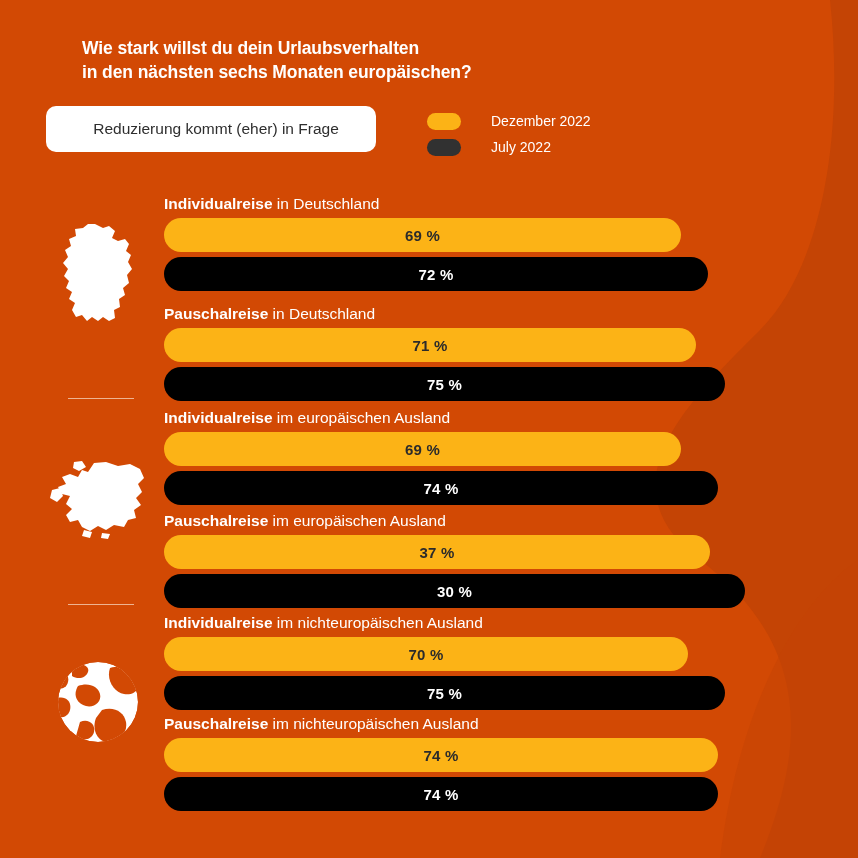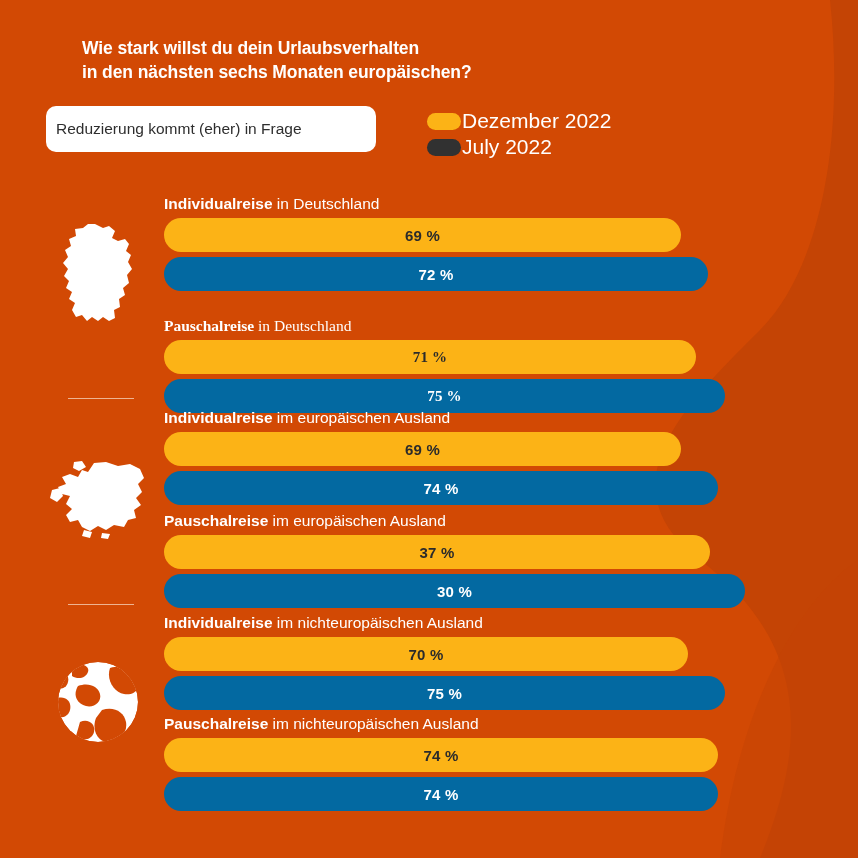--- a/index.html
+++ b/index.html
@@ -48,20 +48,21 @@
   #filter-pill {
     position: absolute;
     left: 46px;
     top: 106px;
     width: 330px;
     height: 46px;
     background: #ffffff;
     border-radius: 10px;
     display: flex;
     align-items: center;
+    justify-content: center;
     box-sizing: border-box;
     padding-left: 10px;
   }
   #filter-pill span {
     color: #2e2e2e;
     font-size: 15.5px;
     font-weight: normal;
   }
 
   
@@ -76,22 +77,22 @@
     height: 26px;
   }
   .legend-swatch {
     width: 34px;
     height: 17px;
     border-radius: 9px;
     flex: 0 0 auto;
   }
   .legend-label {
     color: #ffffff;
-    font-size: 21px;
-    margin-left: 1px;
+    font-size: 14px;
+    margin-left: 30px;
     white-space: nowrap;
   }
 
   
   .section-icon {
     position: absolute;
     left: 42px;
     width: 112px;
     display: flex;
     align-items: center;
@@ -139,21 +140,21 @@
     justify-content: center;
     box-sizing: border-box;
   }
   .bar-value {
     font-size: 15px;
     font-weight: bold;
     letter-spacing: 0.2px;
   }
   .bar.current { background: #fcb316; }
   .bar.current .bar-value { color: #2b2b2b; }
-  .bar.previous { background: #0369a1; }
+  .bar.previous { background: #000000; }
   .bar.previous .bar-value { color: #ffffff; }
 </style>
 </head>
 <body>
 
 <svg id="bg-swoosh" viewBox="0 0 858 858">
   <path d="M858 0 L858 858 L760 858 C800 760 820 650 700 560 C600 485 690 400 760 330 C820 270 845 140 830 0 Z" fill="#c44405"></path>
   <path d="M858 560 C800 600 740 700 720 858 L858 858 Z" fill="#c44405" opacity="0.55"></path>
 </svg>
 
@@ -233,21 +234,21 @@
         <span class="bar-value">69 %</span>
       </div>
     </div>
     <div class="bar-row">
       <div class="bar previous" style="width:544px">
         <span class="bar-value">72 %</span>
       </div>
     </div>
   </div>
 
-  <div class="bar-group" style="top:316px;font-family:Liberation Serif, serif;">
+  <div class="bar-group" style="top:304px;">
     <div class="group-label">
       <b>Pauschalreise</b><span> in Deutschland</span>
     </div>
     <div class="bar-row">
       <div class="bar current" style="width:532px">
         <span class="bar-value">71 %</span>
       </div>
     </div>
     <div class="bar-row">
       <div class="bar previous" style="width:561px">

